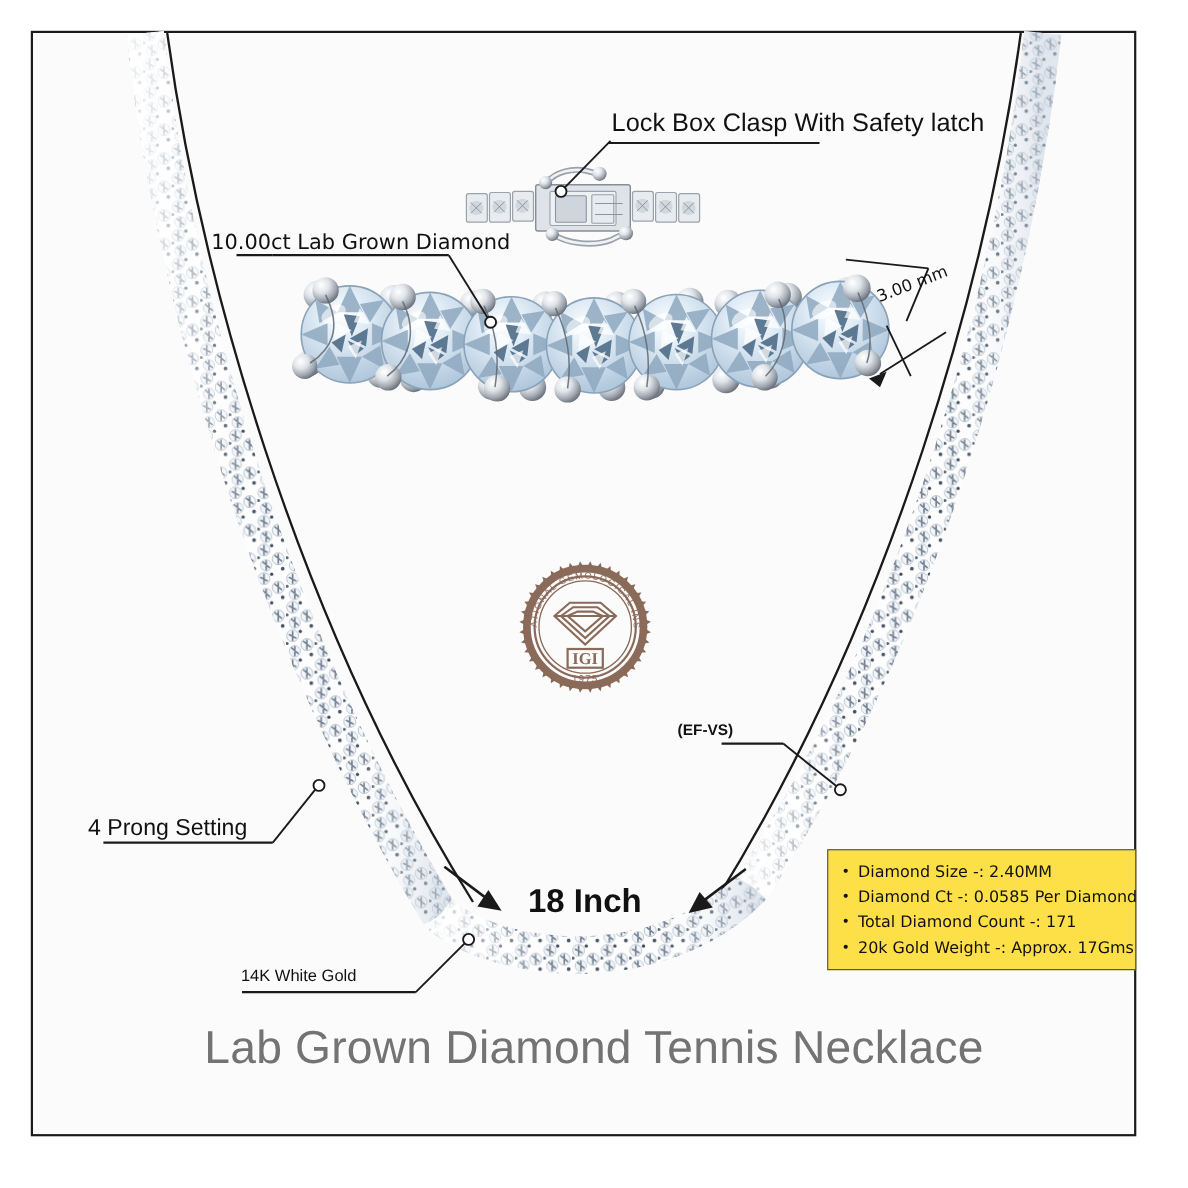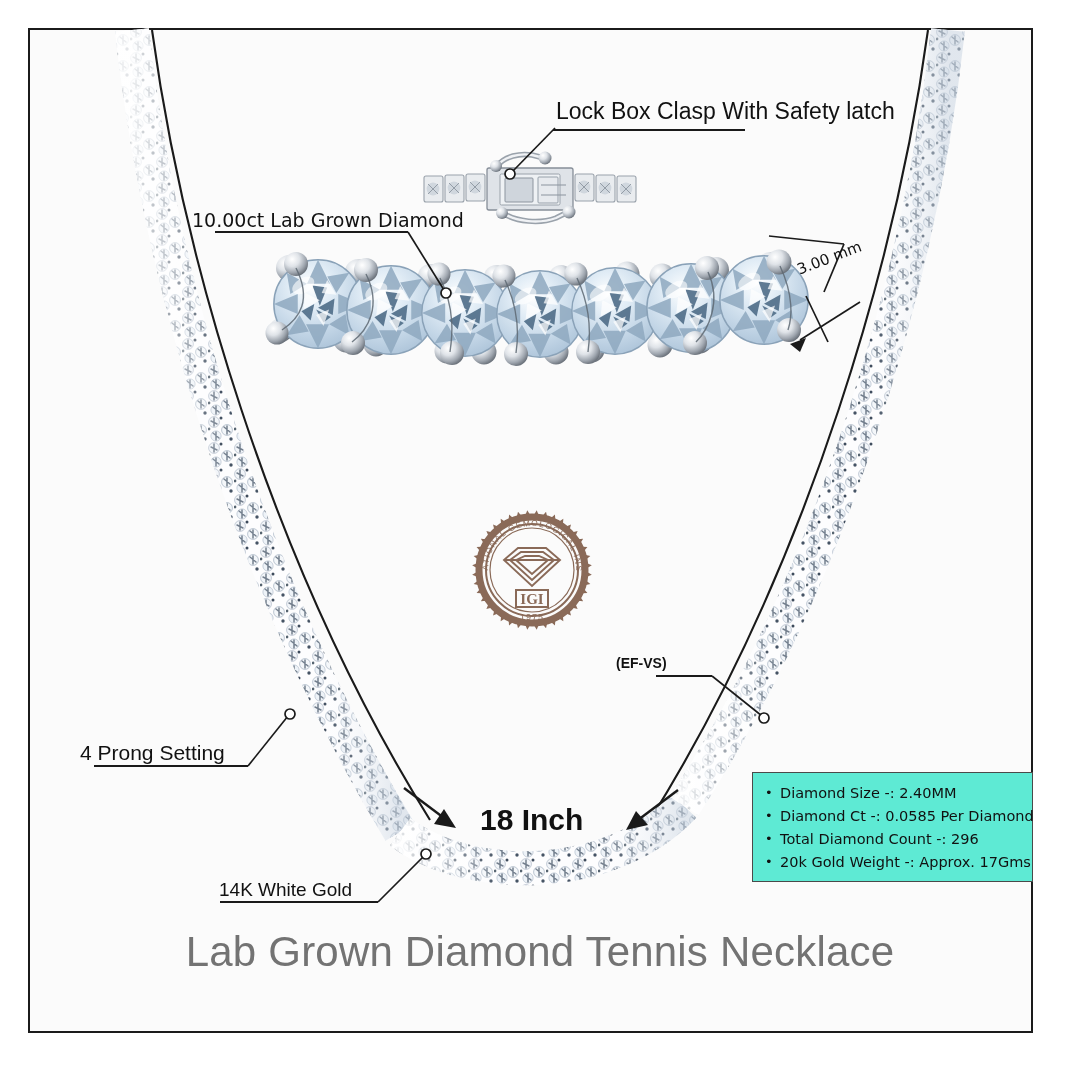--- a/index.html
+++ b/index.html
@@ -18,30 +18,30 @@
   .lbl{position:absolute;color:#111;white-space:nowrap;line-height:1;}
   .lbl.hum{font-family:"DejaVu Sans",sans-serif;}
 
   
   #lbl-clasp{left:556px;top:100px;font-size:23px;}
   #lbl-ct{left:192px;top:211px;font-size:19px;}
   #lbl-mm{left:798px;top:263px;font-size:15px;
           transform:rotate(-21deg);transform-origin:left center;}
   #lbl-efvs{left:616px;top:656px;font-size:14px;font-weight:bold;}
   #lbl-prong{left:80px;top:742px;font-size:21px;text-align:right;}
-  #lbl-wg{left:219px;top:880px;font-size:19px;}
+  #lbl-wg{left:219px;top:880px;font-size:15px;}
   #lbl-inch{left:480px;top:805px;font-size:30px;font-weight:bold;}
 
   #title{position:absolute;left:0;right:0;top:928px;text-align:center;
          font-size:42px;color:#737373;letter-spacing:.2px;
          font-family:"Liberation Sans Narrow","Liberation Sans",sans-serif;}
 
   
   #specbox{position:absolute;left:752px;top:772px;width:281px;height:110px;
-           border:1.5px solid #4a4a4a;background:#5eead4;box-sizing:border-box;
+           border:1.5px solid #4a4a4a;background:#fde047;box-sizing:border-box;
            padding:9px 4px 0 10px;}
   #specbox ul{margin:0;padding:0;list-style:none;}
   #specbox li{font-family:"DejaVu Sans",sans-serif;font-size:14.5px;color:#111;
               line-height:23px;white-space:nowrap;padding-left:17px;position:relative;}
   #specbox li:before{content:"\2022";position:absolute;left:2px;top:-1px;font-size:13px;}
 
   
   #seal{position:absolute;left:470px;top:508px;width:124px;height:124px;}
 </style>
 </head>
@@ -323,18 +323,18 @@
   <div class="lbl" id="lbl-wg">14K White Gold</div>
 
   <div class="lbl" id="lbl-inch">18 Inch</div>
 
   <div id="title">Lab Grown Diamond Tennis Necklace</div>
 
   <div id="specbox">
     <ul>
       <li>Diamond Size -: 2.40MM</li>
       <li>Diamond Ct -: 0.0585 Per Diamond</li>
-      <li>Total Diamond Count -: 296</li>
+      <li>Total Diamond Count -: 171</li>
       <li>20k Gold Weight -:  Approx. 17Gms</li>
     </ul>
   </div>
 
 </div>
 
 </body></html>

